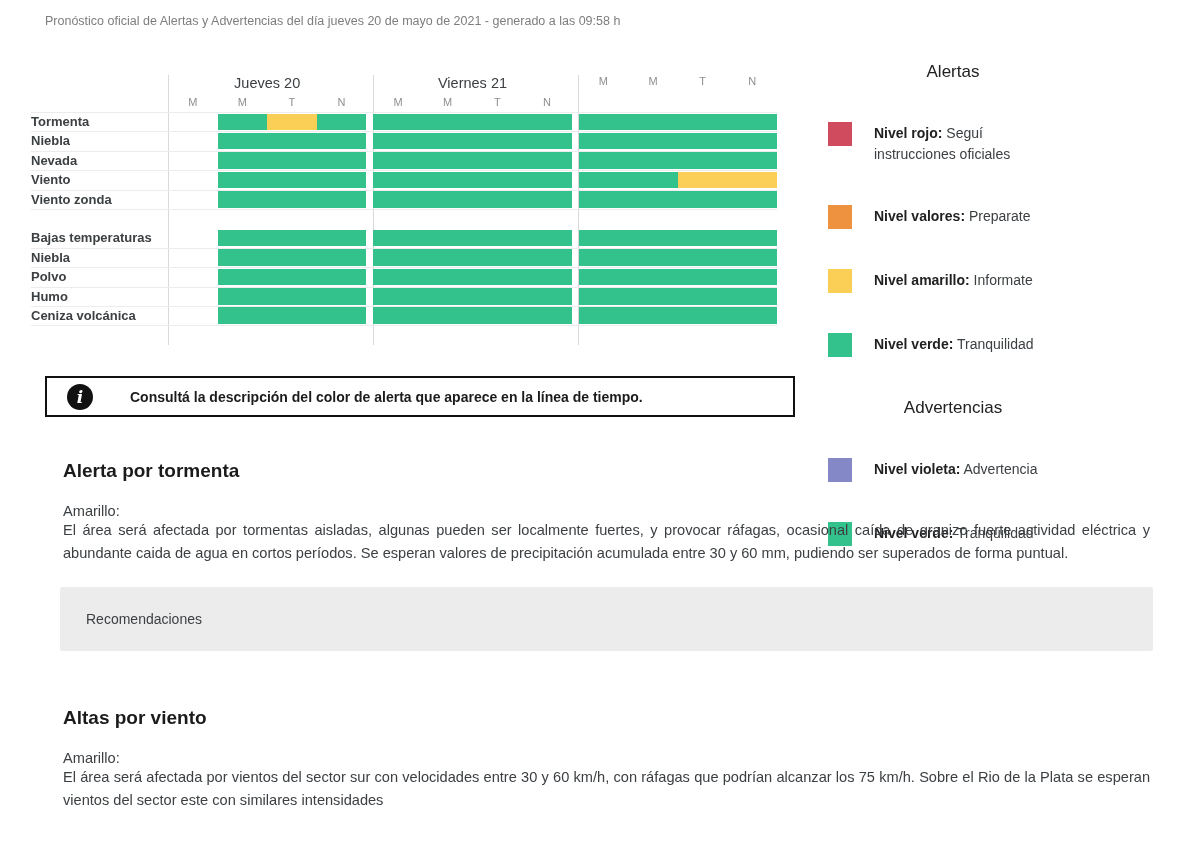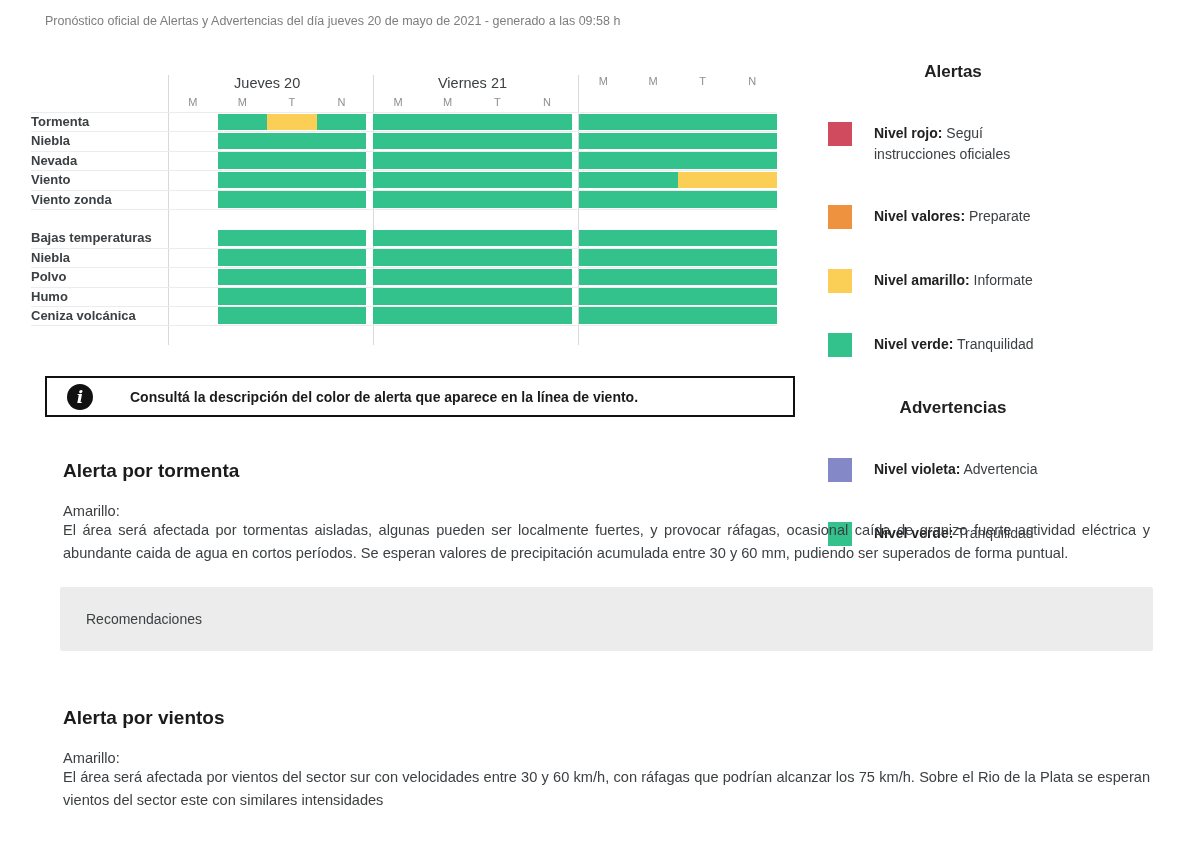--- a/index.html
+++ b/index.html
@@ -27,21 +27,21 @@
   .rows { border-top:1px solid #ececec; position:relative; z-index:1; }
   .trow { display:flex; height:19.4px; border-bottom:1px solid #ececec; }
   .trow.spacer { border-bottom:none; }
   .tlabel { width:137px; font-size:13px; font-weight:bold; color:#3c4043; line-height:18px; }
   .tcells { flex:1; display:flex; gap:7px; }
   .tday { flex:1; display:flex; }
   .tcell { flex:1; height:16.5px; margin-top:0.5px; }
 
   
   .legend { position:absolute; left:828px; top:62px; width:250px; }
-  .legend-title { text-align:center; font-size:17px; font-weight:bold; color:#212121; margin-bottom:18px; }
+  .legend-title { text-align:center; font-size:17px; font-weight:normal; color:#212121; margin-bottom:18px; }
   .legend-item { display:flex; margin-bottom:17px;margin-top:40px; }
   .swatch { width:24px; height:24px; margin-right:22px; flex:0 0 auto; }
   .legend-text { font-size:14px; line-height:21px; color:#3c4043; max-width:180px; padding-top:1px; }
   .legend-text b { color:#212121; }
   .legend-gap { height:24px; }
 
   
   .infobox { position:absolute; left:45px; top:376px; width:750px; height:41px;
     border:2px solid #111; display:flex; align-items:center; padding-left:20px; }
   .info-icon { width:26px; height:26px; border-radius:50%; background:#111; color:#fff;
@@ -365,32 +365,32 @@
         </div>
         <div class="legend-item">
           <div class="swatch" style="background: rgb(51, 193, 140);"></div>
           <div class="legend-text"><b>Nivel verde:</b> Tranquilidad</div>
         </div>
       </div>
   </div>
 
   <div class="infobox">
     <div class="info-icon">i</div>
-    <div class="info-text">Consultá la descripción del color de alerta que aparece en la línea de viento.</div>
+    <div class="info-text">Consultá la descripción del color de alerta que aparece en la línea de tiempo.</div>
   </div>
 
   <div class="sections" id="sections">
       <div class="sec">
         <div class="sec-heading">Alerta por tormenta</div>
         <div class="sec-level">Amarillo:</div>
         <div class="sec-body">El área será afectada por tormentas aisladas, algunas pueden ser localmente fuertes, y provocar ráfagas, ocasional caída de granizo fuerte actividad eléctrica y abundante caida de agua en cortos períodos. Se esperan valores de precipitación acumulada entre 30 y 60 mm, pudiendo ser superados de forma puntual.</div>
         <div class="reco-bar">
           <div>Recomendaciones</div>
         </div>
       </div>
       <div class="sec">
-        <div class="sec-heading">Alerta por vientos</div>
+        <div class="sec-heading">Altas por viento</div>
         <div class="sec-level">Amarillo:</div>
         <div class="sec-body">El área será afectada por vientos del sector sur con velocidades entre 30 y 60 km/h, con ráfagas que podrían alcanzar los 75 km/h. Sobre el Rio de la Plata se esperan vientos del sector este con similares intensidades</div>
       </div>
     </div>
 
 </div>
 
 </body></html>

